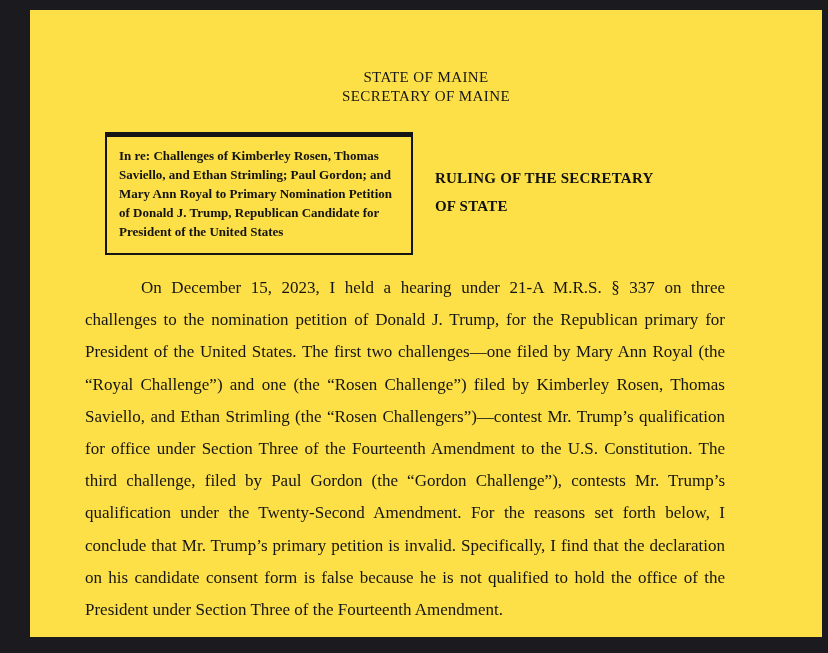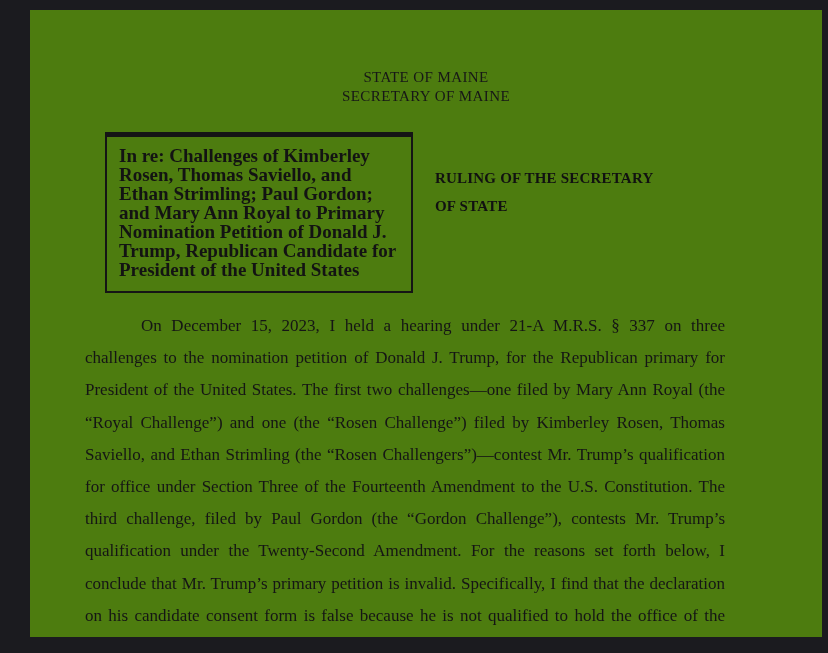--- a/index.html
+++ b/index.html
@@ -18,21 +18,21 @@
     position: absolute;
     inset: 0;
     background: #1b1b1f;
   }
   .paper {
     position: absolute;
     top: 10px;
     left: 30px;
     right: 6px;
     bottom: 16px;
-    background: #4d7c0f;
+    background: #fde047;
     color: #141414;
     overflow: hidden;
   }
   .doc-header {
     margin-top: 58px;
     text-align: center;
     font-size: 15px;
     line-height: 19px;
     letter-spacing: 0.4px;
     color: #171717;
@@ -44,21 +44,21 @@
     gap: 22px;
   }
   .caption-box {
     width: 308px;
     flex: 0 0 308px;
     border: 2px solid #151515;
     border-top-width: 5px;
     padding: 9px 10px 12px 12px;
     box-sizing: border-box;
     font-weight: bold;
-    font-size: 19px;
+    font-size: 13px;
     line-height: 19px;
     color: #131313;
   }
   .caption-box p {
     margin: 0;
   }
   .ruling-title {
     margin-top: 32px;
     font-weight: bold;
     font-size: 15px;

